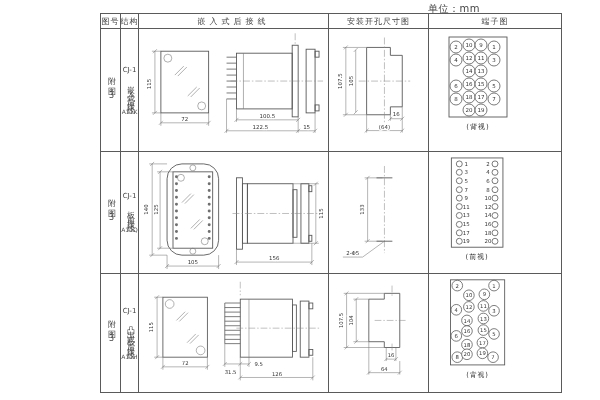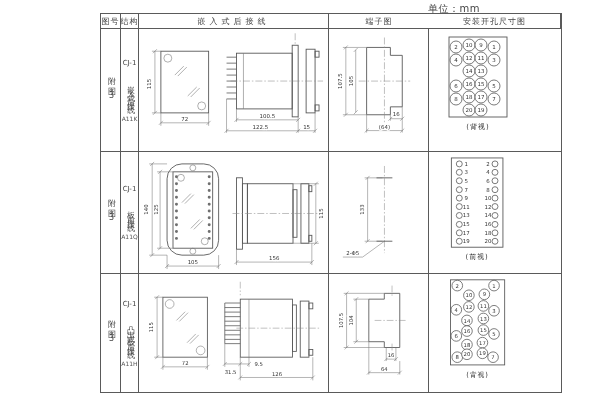--- a/index.html
+++ b/index.html
@@ -6,21 +6,21 @@
 html,body{width:600px;height:400px;background:#fff;font-family:"DejaVu Sans","Liberation Sans",sans-serif;color:#3a3a3a;overflow:hidden}
 .page{position:absolute;left:0;top:0;width:600px;height:400px;background:#fff}
 .unit{position:absolute;left:418px;top:2px;width:72px;font-size:10px;color:#444;text-align:center;letter-spacing:.5px}
 .tbl{position:absolute;left:100px;top:13px;width:462px;height:380px;display:grid;grid-template-columns:20px 18px 190px 100px 1fr;grid-template-rows:15px 123px 122px 1fr;border:1px solid #5a5a5a;background:#fff}
 .cell{border-right:1px solid #5a5a5a;border-bottom:1px solid #5a5a5a;display:flex;align-items:center;justify-content:center;overflow:hidden}
 .lc{border-right:none}
 .lr{border-bottom:none}
 .head{font-size:8px;color:#444;letter-spacing:1px;white-space:nowrap}
 .sp{letter-spacing:4px}
 .fig-label{writing-mode:vertical-rl;text-orientation:upright;font-size:8px;color:#444;letter-spacing:10px}
-.struct{flex-direction:column;gap:12px}
+.struct{flex-direction:column;gap:5px}
 .model{font-size:7px;color:#444}
 .chars{writing-mode:vertical-rl;text-orientation:upright;font-size:8px;color:#444;letter-spacing:4px}
 .code{font-size:6px;color:#555}
 svg{display:block;width:100%;height:100%}
 .ln{fill:none;stroke:#585858;stroke-width:.9}
 .thin{fill:none;stroke:#7a7a7a;stroke-width:.6}
 .cl{fill:none;stroke:#8a8a8a;stroke-width:.55;stroke-dasharray:7 2 1.5 2}
 .dl{fill:none;stroke:#767676;stroke-width:.55}
 .pins{fill:none;stroke:#6f6f6f;stroke-width:3;stroke-linecap:round;stroke-dasharray:0 6.9}
 svg text{fill:#333;text-anchor:middle;font-size:5.5px}
@@ -33,22 +33,22 @@
 <body>
 
 <div class="page" data-name="drawing-sheet">
   <div class="unit" data-name="unit-label">单位：mm</div>
 
   <div class="tbl" data-name="dimension-table">
 
     <div class="cell head" data-name="header-fig-no">图号</div>
     <div class="cell head" data-name="header-structure">结构</div>
     <div class="cell head sp" data-name="header-outline">嵌入式后接线</div>
+    <div class="cell head" data-name="header-install">安装开孔尺寸图</div>
     <div class="cell head lc" data-name="header-terminal">端子图</div>
-    <div class="cell head" data-name="header-install">安装开孔尺寸图</div>
 
     <div class="cell" data-name="fig-no-cell-row1">
       <span class="fig-label" data-name="fig-no-label">附图3</span>
     </div>
     <div class="cell struct" data-name="structure-cell-row1">
       <span class="model" data-name="model-label">CJ-1</span>
       <span class="chars" data-name="structure-label">嵌入式后接线</span>
       <span class="code" data-name="case-code-label">A11K</span>
     </div>
     <div class="cell" data-name="outline-cell-row1">

